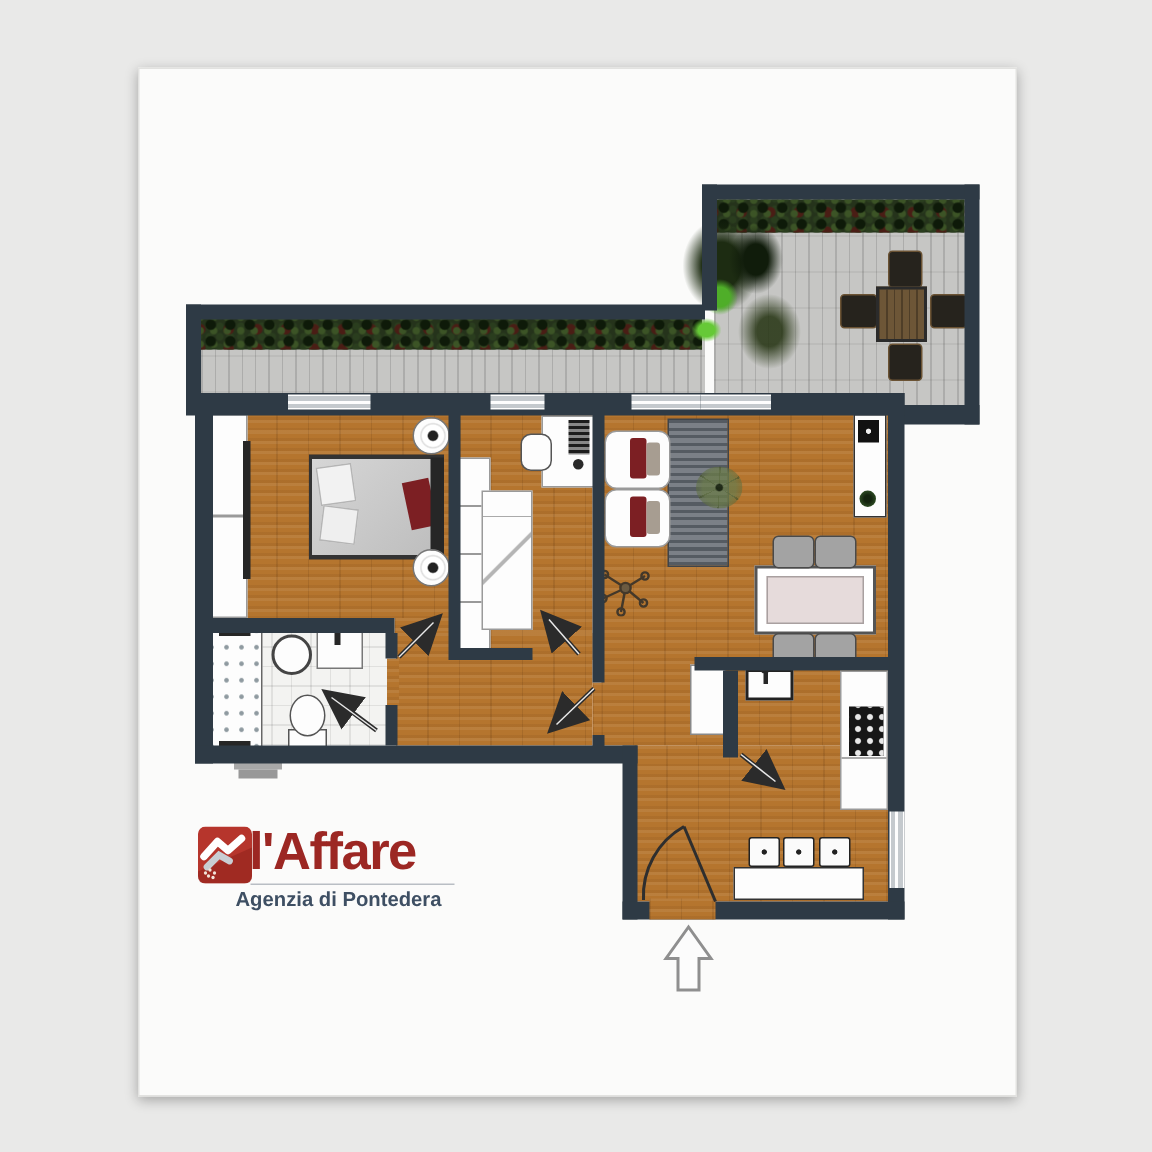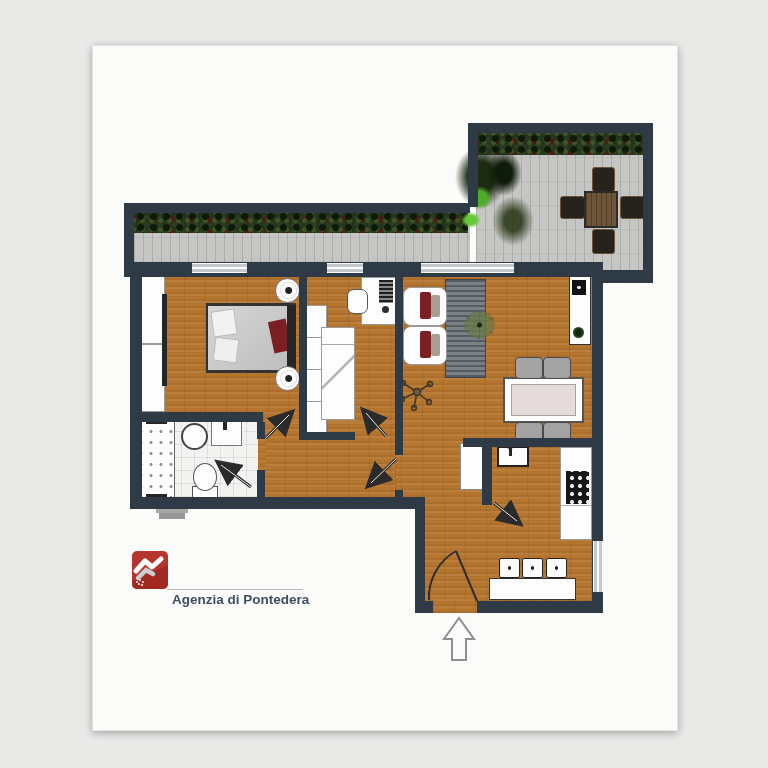--- a/index.html
+++ b/index.html
@@ -47,21 +47,21 @@
   .outchair{position:absolute;z-index:3;background:var(--outdoor-chair,#26231d);
     border:1px solid #6b5334;border-radius:3px;}
   .dchair{position:absolute;z-index:4;background:#a3a3a3;border:1px solid #4a4a4a;border-radius:4px;}
   .stool{position:absolute;z-index:4;background:#fbfbfb;border:1.5px solid #222;border-radius:2px;
     background-image:radial-gradient(circle,#222 1.5px,transparent 2px);background-position:center;}
   svg.overlay{position:absolute;left:0;top:0;z-index:7;pointer-events:none;}
   
   .brand-name{position:absolute;left:166px;top:549px;width:220px;font-size:35px;line-height:38px;
     font-weight:bold;letter-spacing:-1px;color:var(--brand-red,#9c2723);z-index:8;}
   .brand-rule{position:absolute;left:167px;top:589px;width:136px;height:1px;background:#b9bec4;z-index:8;}
-  .brand-sub{position:absolute;left:172px;top:592px;width:200px;font-size:13.5px;font-weight:bold;
+  .brand-sub{position:absolute;left:157px;top:592px;width:200px;font-size:13.5px;font-weight:bold;
     color:var(--subtitle-blue,#3e4f63);z-index:8;}
 </style>
 </head>
 <body>
 
 <div id="canvas">
   <div class="page"></div>
 
   <div class="paving" style="left:134px;top:213px;width:336px;height:51px;"></div>
   <div class="paving" style="left:476px;top:133px;width:169px;height:140px;"></div>
@@ -231,15 +231,16 @@
     <path d="M4 20 L13 10 L20 16 L29 8" stroke="#ffffff" stroke-width="5" fill="none" stroke-linecap="round" stroke-linejoin="round"></path>
     <path d="M6 27 L14 19 L21 23" stroke="#c9ced3" stroke-width="4.5" fill="none" stroke-linecap="round"></path>
     <g fill="#f2e4da">
       <circle cx="5" cy="31" r="1.1"></circle>
         <circle cx="8" cy="29" r="1.1"></circle>
         <circle cx="11" cy="31" r="1.1"></circle>
       <circle cx="7" cy="33" r="1.1"></circle>
         <circle cx="10" cy="34" r="1.1"></circle>
     </g>
   </svg>
+  <div class="brand-name">l'Affare</div>
   <div class="brand-rule"></div>
   <div class="brand-sub">Agenzia di Pontedera</div>
 </div>
 
 </body></html>

